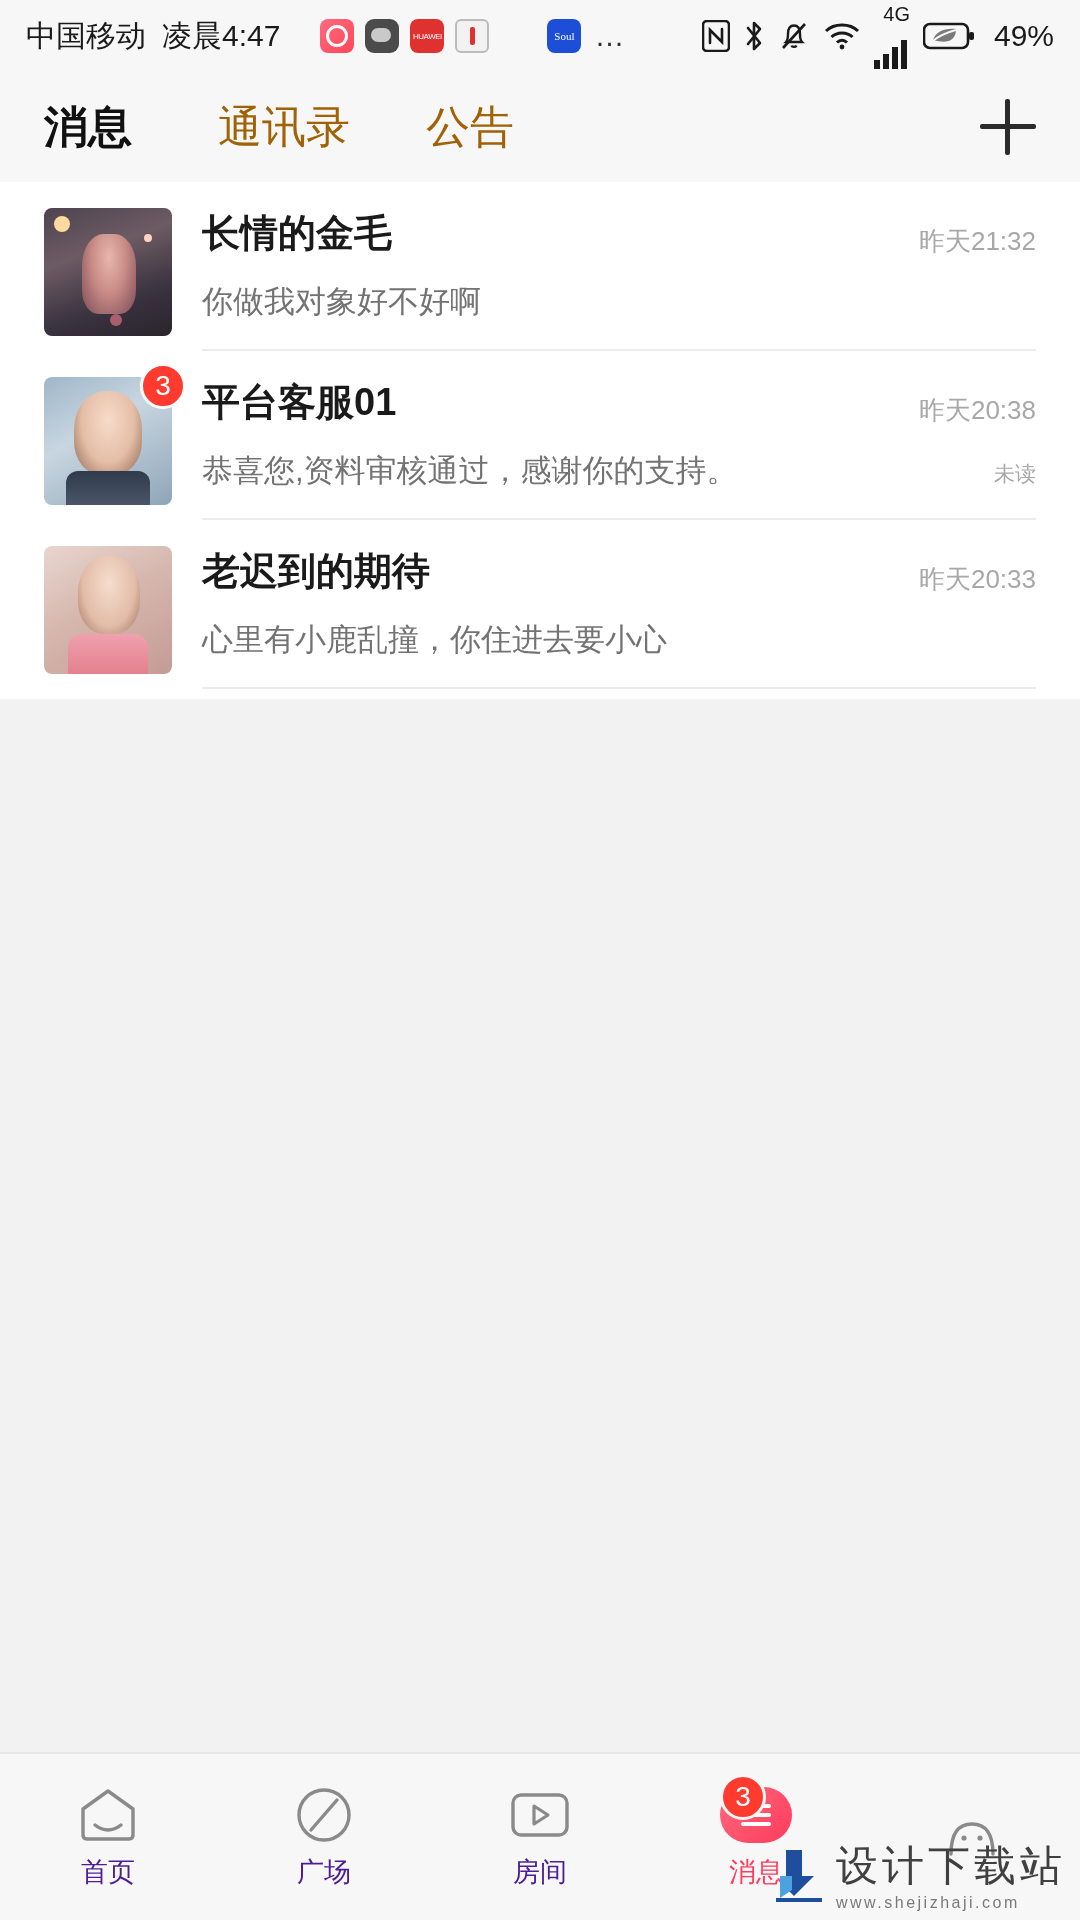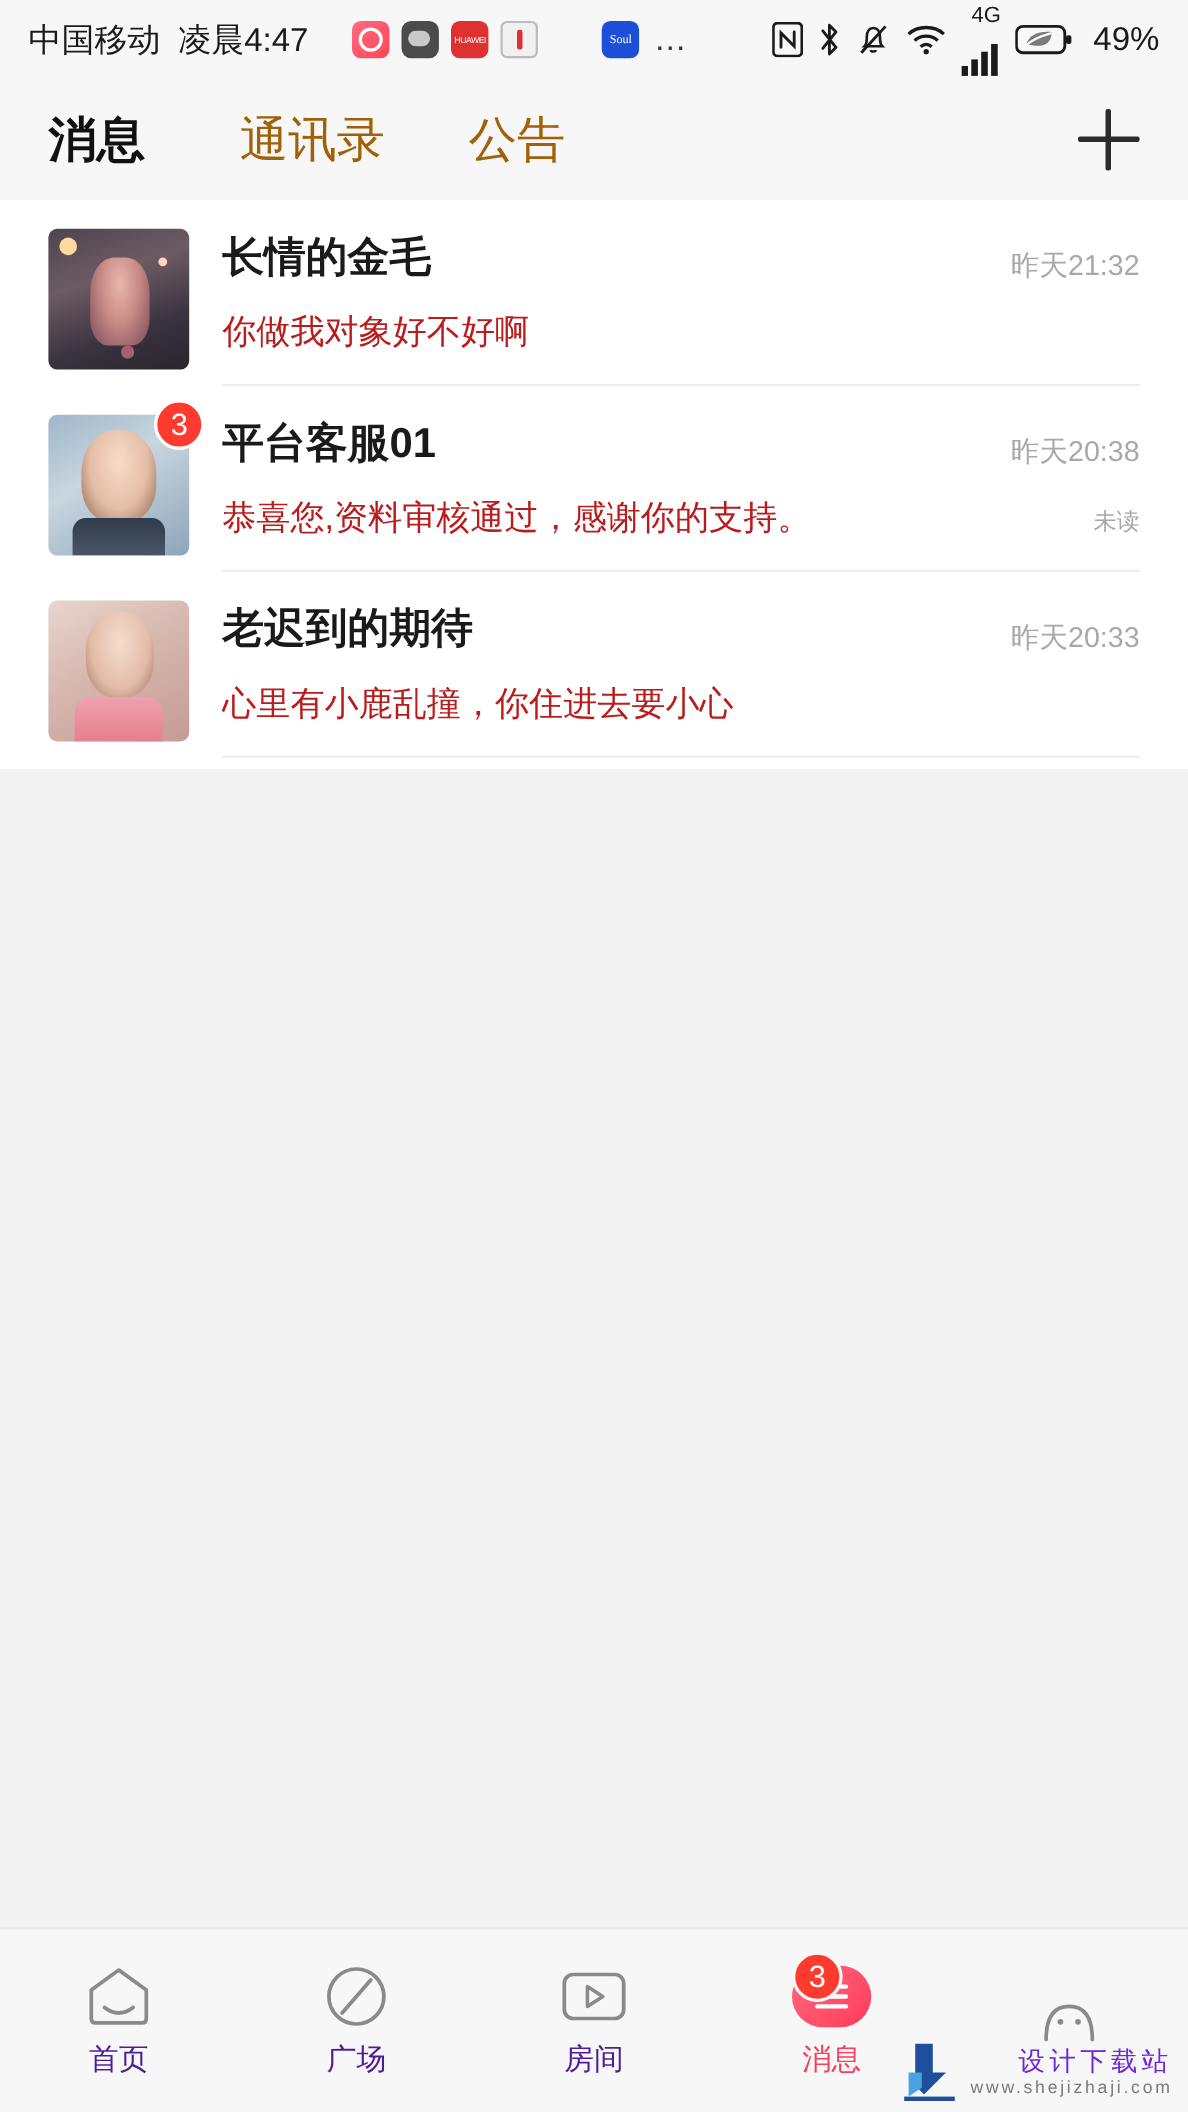--- a/index.html
+++ b/index.html
@@ -93,21 +93,21 @@
     background: #ff3b30; color: #fff; font-size: 28px;
     display: flex; align-items: center; justify-content: center;
     border: 3px solid #fff; padding: 0 8px;
   }
   .rowbody { flex: 1; margin-left: 30px; padding-bottom: 26px; border-bottom: 2px solid #ececec; min-height: 128px;}
   .row:last-child .rowbody { border-bottom: 2px solid #ececec; }
   .rowtop { display: flex; align-items: flex-end; }
   .name { font-size: 38px; color: #1a1a1a; font-weight: 600; }
   .time { margin-left: auto; font-size: 26px; color: #a8a8a8; }
   .rowbot { display: flex; align-items: baseline; margin-top: 22px; }
-  .msg { font-size: 31px; color: #b91c1c; }
+  .msg { font-size: 31px; color: #737373; }
   .unread { margin-left: auto; font-size: 21px; color: #a8a8a8; }
   .list-spacer { height: 10px; background: #fff; }
 
   
   .filler { background: #f2f2f2; height: 826px; }
 
   
   .bottomnav {
     position: absolute; left: 0; bottom: 0; width: 1080px; height: 168px;
     background: #f7f7f7; border-top: 2px solid #e8e8e8;
@@ -132,21 +132,21 @@
   .msgpill span { display:block; width: 30px; height: 4px; background:#fff; border-radius:2px;
     box-shadow: 0 -9px 0 0 #fff, 0 9px 0 0 #fff; }
 
   
   .watermark {
     position: absolute; right: 14px; bottom: 8px;
     display: flex; align-items: center; gap: 10px;
   }
   .wm-logo { width: 54px; height: 58px; position: relative; }
   .wm-text { display: flex; flex-direction: column; }
-  .wm-main { font-size: 24px; color: #6d28d9; letter-spacing: 4px; text-align: right; }
+  .wm-main { font-size: 42px; color: #404040; letter-spacing: 4px; }
   .wm-sub { font-size: 16px; color: #7a7a7a; letter-spacing: 2.5px; }
 </style>
 </head>
 <body>
 
 <div class="phone">
 
   <div class="statusbar">
     <div class="sb-left">
       <span class="sb-carrier">中国移动</span>

